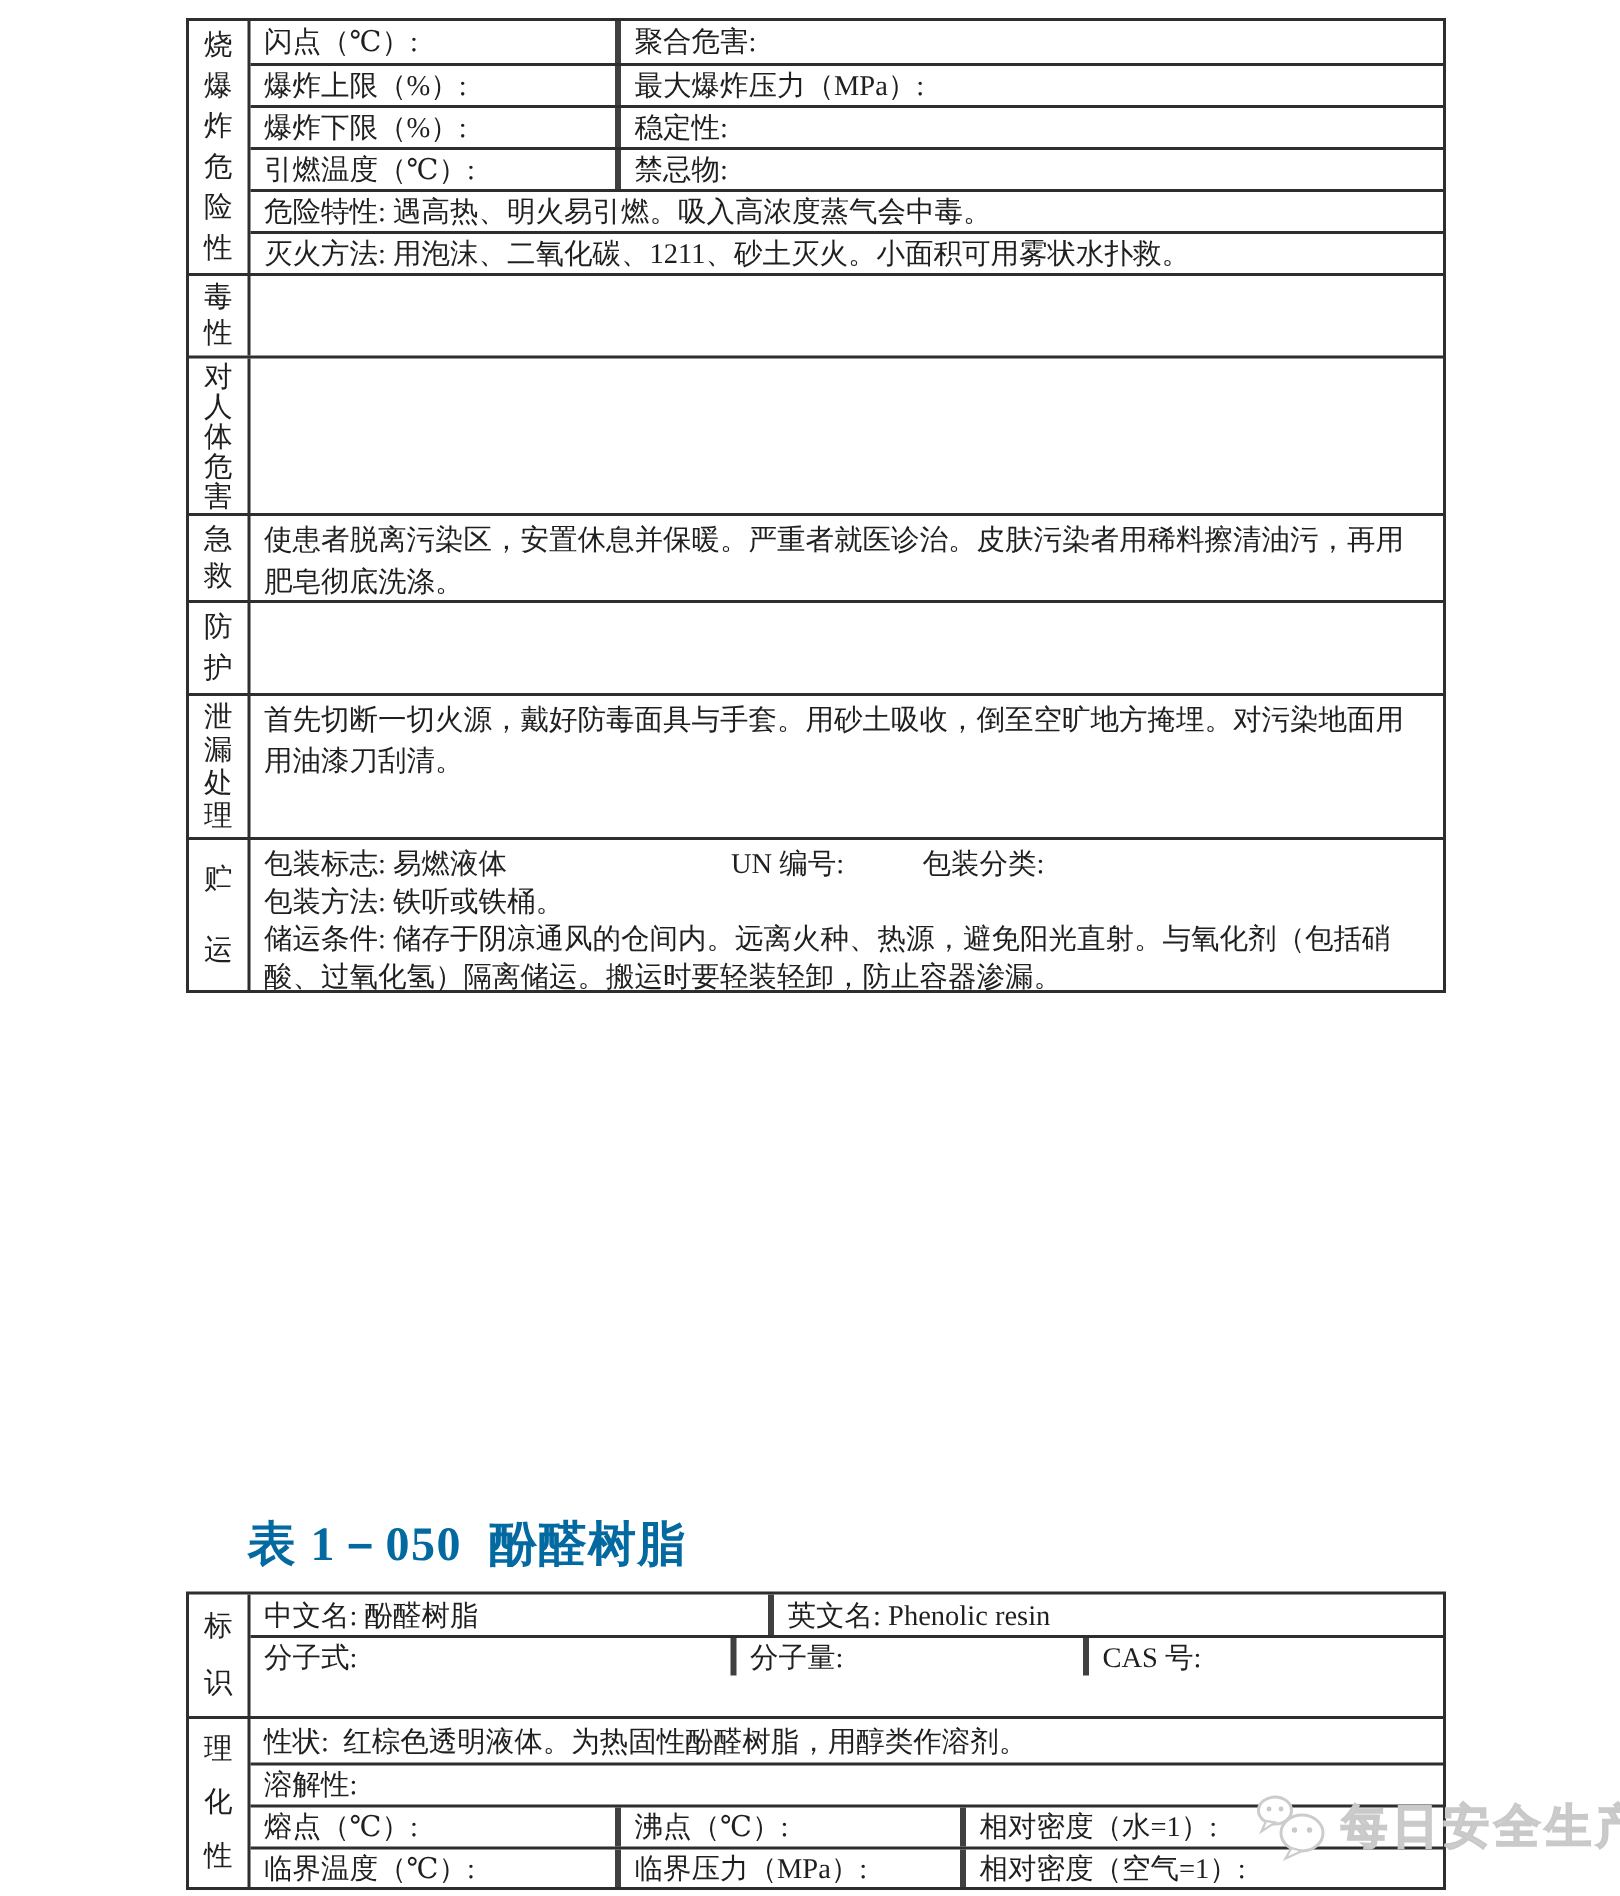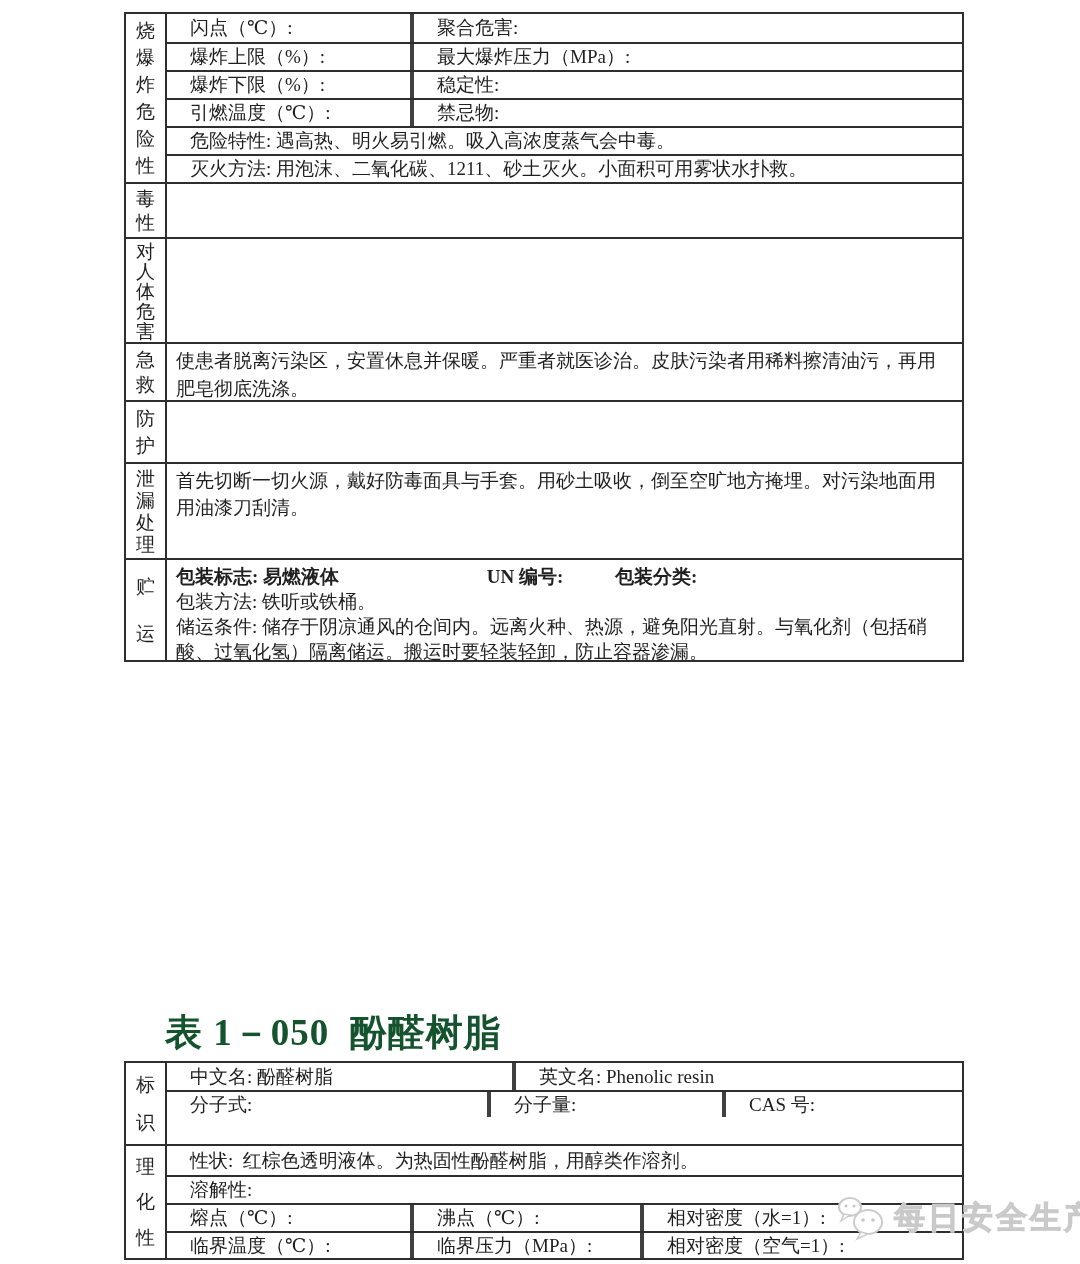--- a/index.html
+++ b/index.html
@@ -38,21 +38,21 @@
   .secbody { flex:1; display:flex; flex-direction:column; min-width:0; }
 
   .trow { display:flex; border-top:2px solid #2e2e2e; box-sizing:border-box; min-height:0; }
   .trow.first { border-top:none; }
   .r28 { flex:0 0 28px; }
   .r27 { flex:0 0 27px; }
   .r29 { flex:0 0 29px; }
 
   .tcell {
     display:flex; align-items:center;
-    padding:0 23px;
+    padding:0 9px;
     box-sizing:border-box;
     white-space:pre-wrap;
     min-width:0;
   }
   .tcell.bl { border-left:4px solid #404040; }
   .grow { flex:1 1 auto; }
   .c243 { flex:0 0 243px; }
   .c345 { flex:0 0 345px; }
   .c320 { flex:0 0 320px; }
   .c235 { flex:0 0 235px; }
@@ -60,33 +60,33 @@
 
   .freecell {
     flex:1 1 auto;
     padding:3px 9px;
     box-sizing:border-box;
     line-height:28px;
     white-space:pre-wrap;
   }
   .leakcell  { line-height:27px; }
   .storebody { flex:1 1 auto; padding:4px 9px; box-sizing:border-box; line-height:25px; }
-  .storeline1 { display:flex;font-weight:bold; }
+  .storeline1 { display:flex; }
   .s-w259 { flex:0 0 259px; }
   .s-w180 { flex:0 0 180px;text-align:center; }
 
   .doc-title {
     position:absolute;
     left:165px; top:1008px;
     margin:0;
-    font-size:37px;
+    font-size:32px;
     font-weight:bold;
     letter-spacing:1px;
     white-space:pre-wrap;
-    color:#14532d;
+    color:#0369a1;
   }
 
   .watermark {
     position:absolute;
     left:836px; top:1194px;
     height:48px;
     display:flex; align-items:center;
     gap:6px;
     pointer-events:none;
   }

